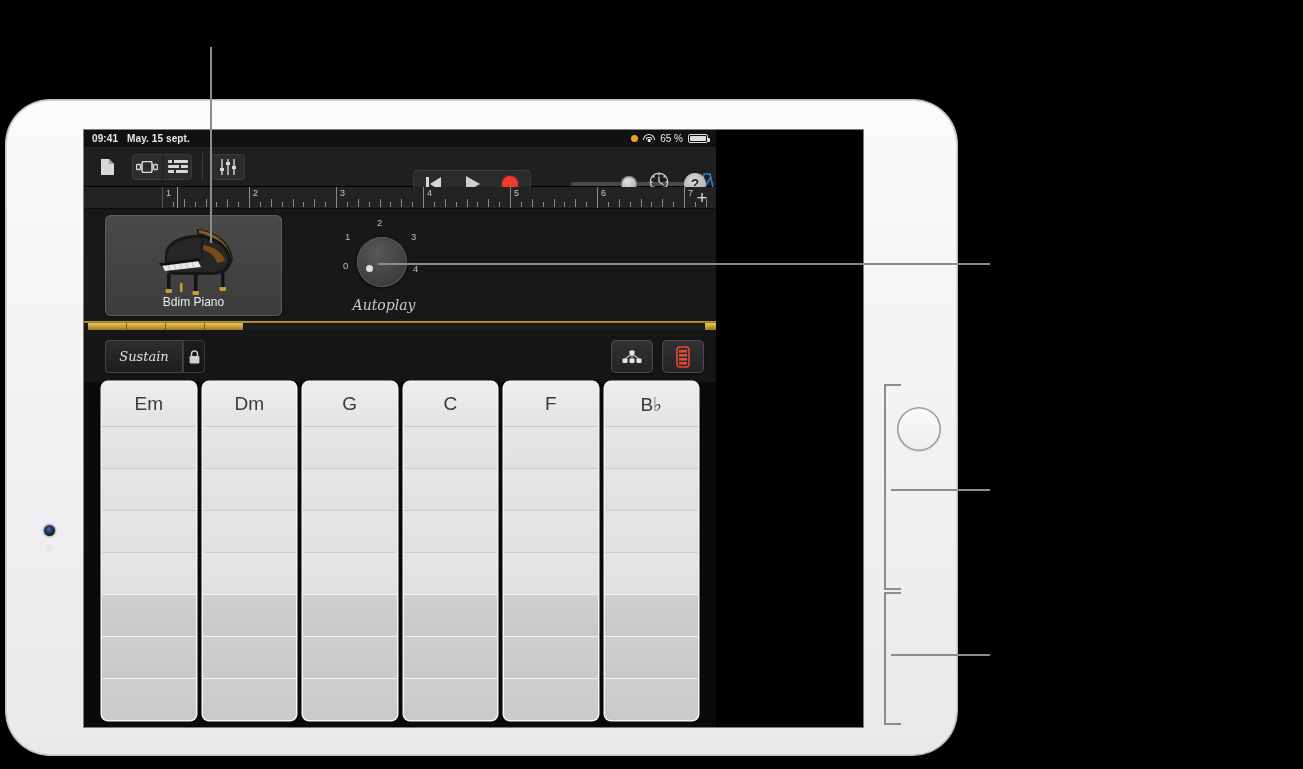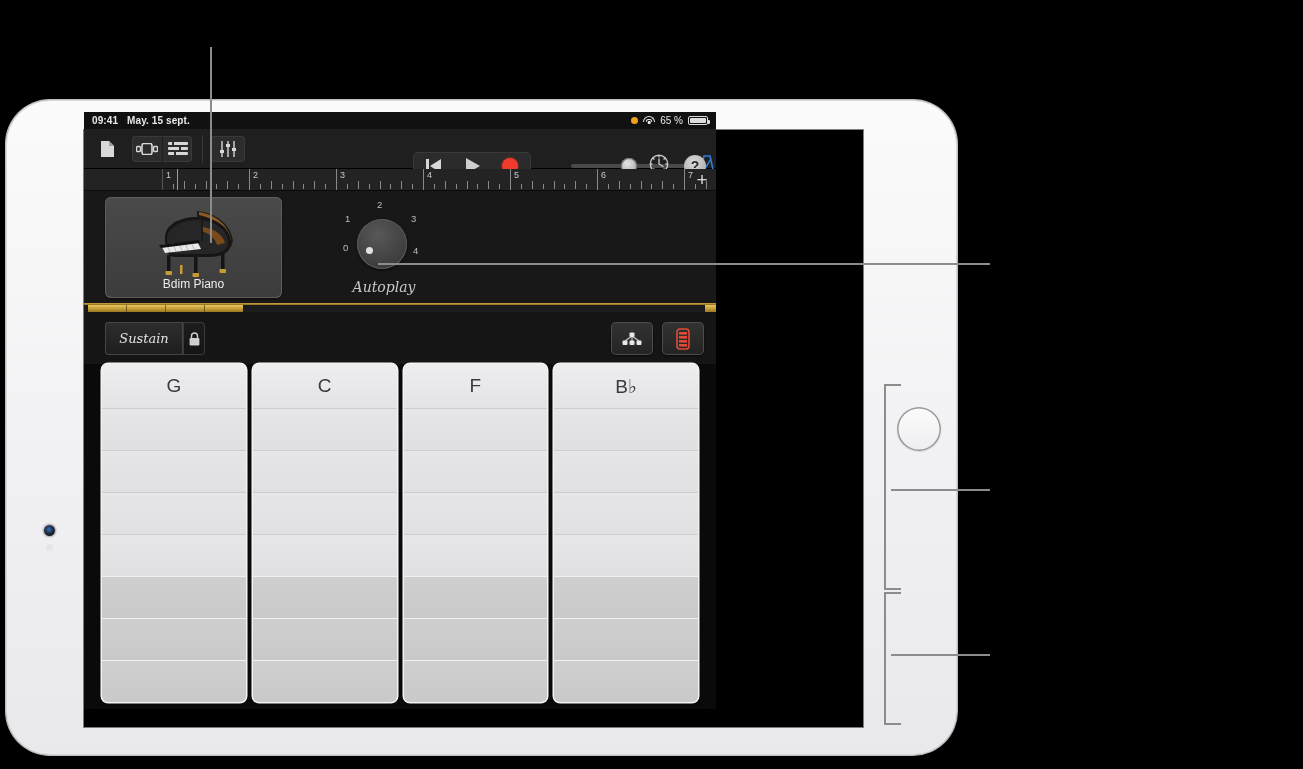--- a/index.html
+++ b/index.html
@@ -32,21 +32,21 @@
     box-shadow: 0 0 2px 1px rgba(0,0,0,.35);
   }
   .ipad-sensor {
     position: absolute; left: 40px; top: 444px;
     width: 7px; height: 7px; border-radius: 50%;
     background: #e6e6e9;
   }
 
   
   .screen {
-    position: absolute; left: 84px; top: 112px;
+    position: absolute; left: 84px; top: 130px;
     width: 632px; height: 597px;
     background: #1c1c1c; overflow: hidden;
   }
 
   
   .statusbar {
     position: absolute; left: 0; top: 0; width: 100%; height: 17px;
     background: #111; color: #e8e8e8;
     font-size: 10px; line-height: 17px;
     display: flex; align-items: center;
@@ -526,20 +526,40 @@
             <rect x="3" y="8" width="8" height="2.6" fill="#e04a32"></rect>
             <rect x="3" y="12" width="8" height="2.6" fill="#e04a32"></rect>
             <rect x="3" y="16" width="8" height="2.6" fill="#e04a32"></rect>
           </svg>
         </div>
       </div>
     </div>
 
     <div class="strips" id="strips">
         <div class="strip">
+          <div class="strip-head">Em</div>
+          <div class="strip-row"></div>
+          <div class="strip-row"></div>
+          <div class="strip-row"></div>
+          <div class="strip-row"></div>
+          <div class="strip-row dark"></div>
+          <div class="strip-row dark"></div>
+          <div class="strip-row dark"></div>
+        </div>
+        <div class="strip">
+          <div class="strip-head">Dm</div>
+          <div class="strip-row"></div>
+          <div class="strip-row"></div>
+          <div class="strip-row"></div>
+          <div class="strip-row"></div>
+          <div class="strip-row dark"></div>
+          <div class="strip-row dark"></div>
+          <div class="strip-row dark"></div>
+        </div>
+        <div class="strip">
           <div class="strip-head">G</div>
           <div class="strip-row"></div>
           <div class="strip-row"></div>
           <div class="strip-row"></div>
           <div class="strip-row"></div>
           <div class="strip-row dark"></div>
           <div class="strip-row dark"></div>
           <div class="strip-row dark"></div>
         </div>
         <div class="strip">

